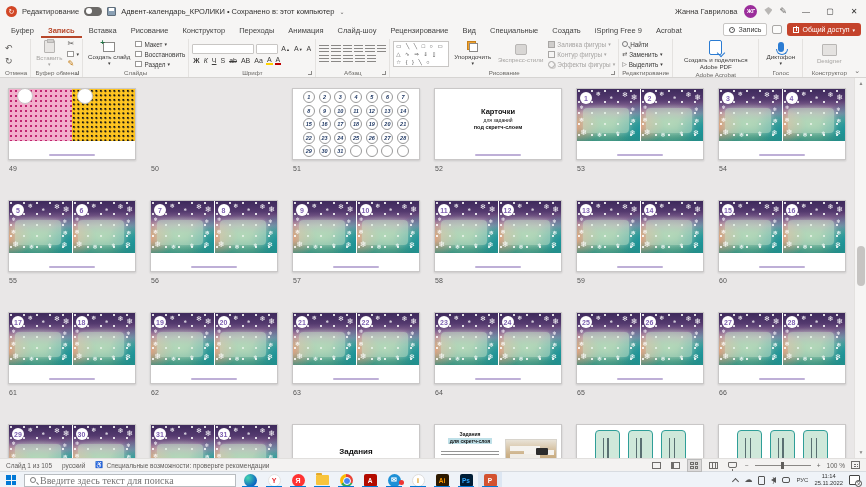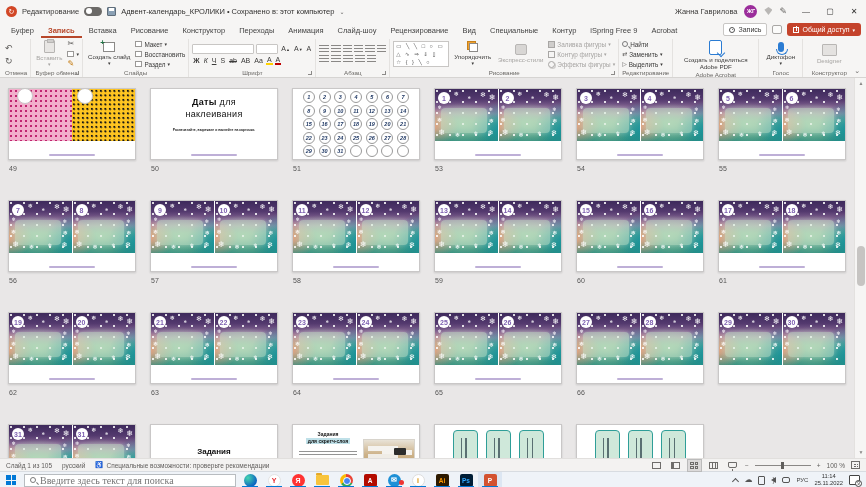--- a/index.html
+++ b/index.html
@@ -220,21 +220,21 @@
         <span class="mtab active">Запись</span>
         <span class="mtab">Вставка</span>
         <span class="mtab">Рисование</span>
         <span class="mtab">Конструктор</span>
         <span class="mtab">Переходы</span>
         <span class="mtab">Анимация</span>
         <span class="mtab">Слайд-шоу</span>
         <span class="mtab">Рецензирование</span>
         <span class="mtab">Вид</span>
         <span class="mtab">Специальные</span>
-        <span class="mtab">Контур</span>
+        <span class="mtab">Создать</span>
         <span class="mtab">iSpring Free 9</span>
         <span class="mtab">Acrobat</span>
       </span>
     <div class="menubar-right">
       <span class="record-btn">
         <span class="rec-ic"></span>
         <span>Запись</span>
       </span>
       <span class="cmt-ic"></span>
       <span class="share-btn">
@@ -455,25 +455,20 @@
           <div class="thumb">
             <div class="pat-l"></div>
             <div class="pat-r"></div>
             <span class="pat-c" style="left:8px"></span>
             <span class="pat-c" style="left:68px"></span>
             <div class="sl-foot"></div>
           </div>
           <span class="snum">49</span>
         </div>
         <div class="cell">
-          <div class="thumb">
-            <div class="t50"><b>Даты</b> для<br>наклеивания</div>
-            <div class="t50-sub">Распечатайте, вырежьте и наклейте на карточки.</div>
-            <span class="wfoot"></span>
-          </div>
           <span class="snum">50</span>
         </div>
         <div class="cell">
           <div class="thumb">
             <div class="ngrid">
               <span class="ncirc">1</span>
               <span class="ncirc">2</span>
               <span class="ncirc">3</span>
               <span class="ncirc">4</span>
               <span class="ncirc">5</span>
@@ -506,20 +501,31 @@
               <span class="ncirc"></span>
               <span class="ncirc"></span>
               <span class="ncirc"></span>
               <span class="ncirc"></span>
             </div>
           </div>
           <span class="snum">51</span>
         </div>
         <div class="cell">
           <div class="thumb">
+            <div class="t52">
+              <div class="c1">Карточки</div>
+              <div class="c2">для заданий</div>
+              <div class="c3">под скретч-слоем</div>
+            </div>
+            <span class="wfoot"></span>
+          </div>
+          <span class="snum">52</span>
+        </div>
+        <div class="cell">
+          <div class="thumb">
             <div class="sl-cards">
               <div class="adv-card">
                 <span class="adv-rect"></span>
                 <span class="sf" style="left:30%;top:4%;font-size:6px">❄</span>
                 <span class="sf" style="left:52%;top:14%;font-size:4px">❄</span>
                 <span class="sf" style="left:72%;top:3%;font-size:7px">❄</span>
                 <span class="sf" style="left:86%;top:10%;font-size:8px">❄</span>
                 <span class="sf" style="left:4%;top:30%;font-size:5px">❄</span>
                 <span class="sf" style="left:86%;top:34%;font-size:5px">❄</span>
                 <span class="sf" style="left:86%;top:56%;font-size:6px">❄</span>

